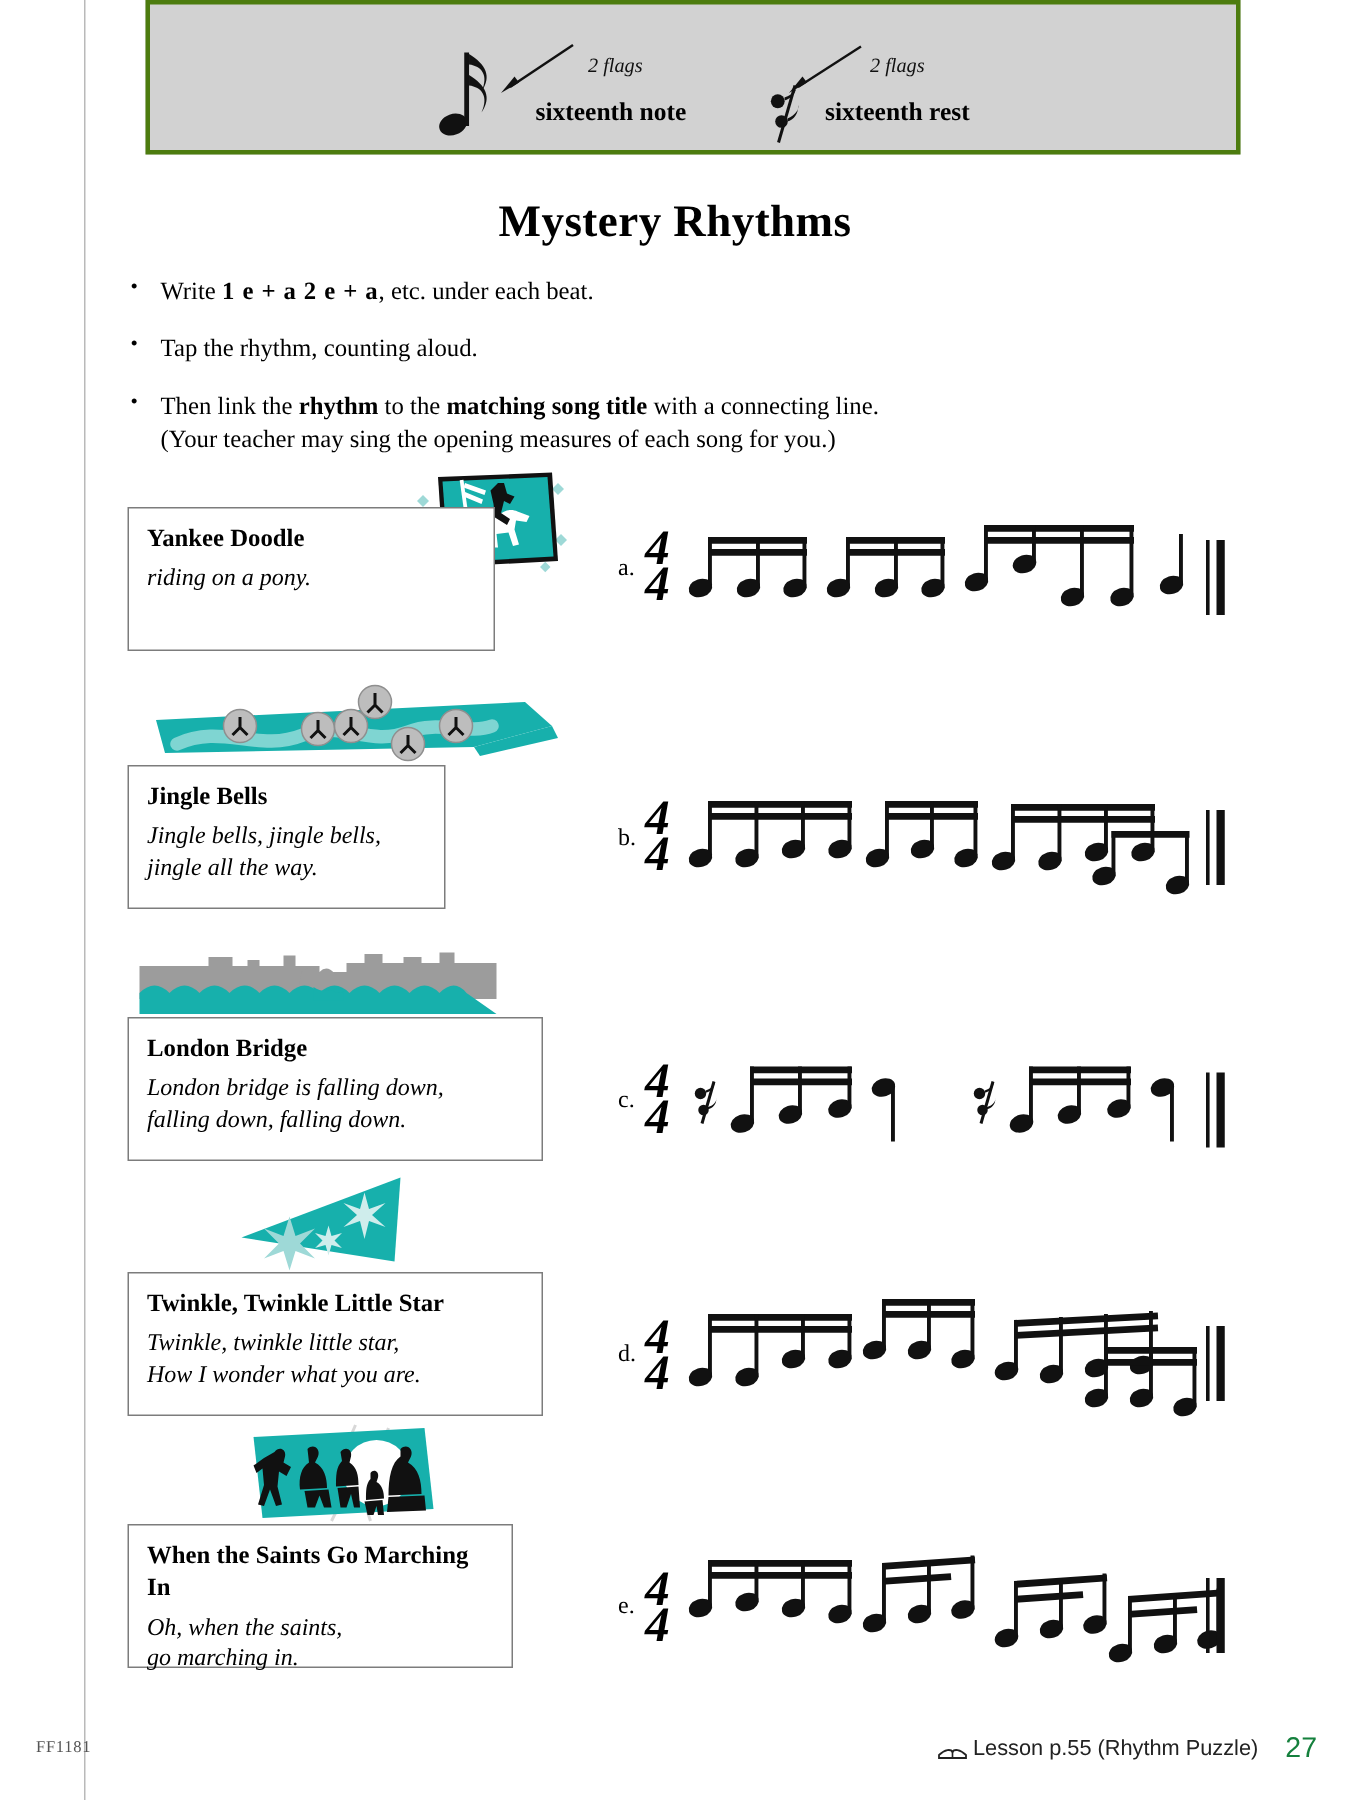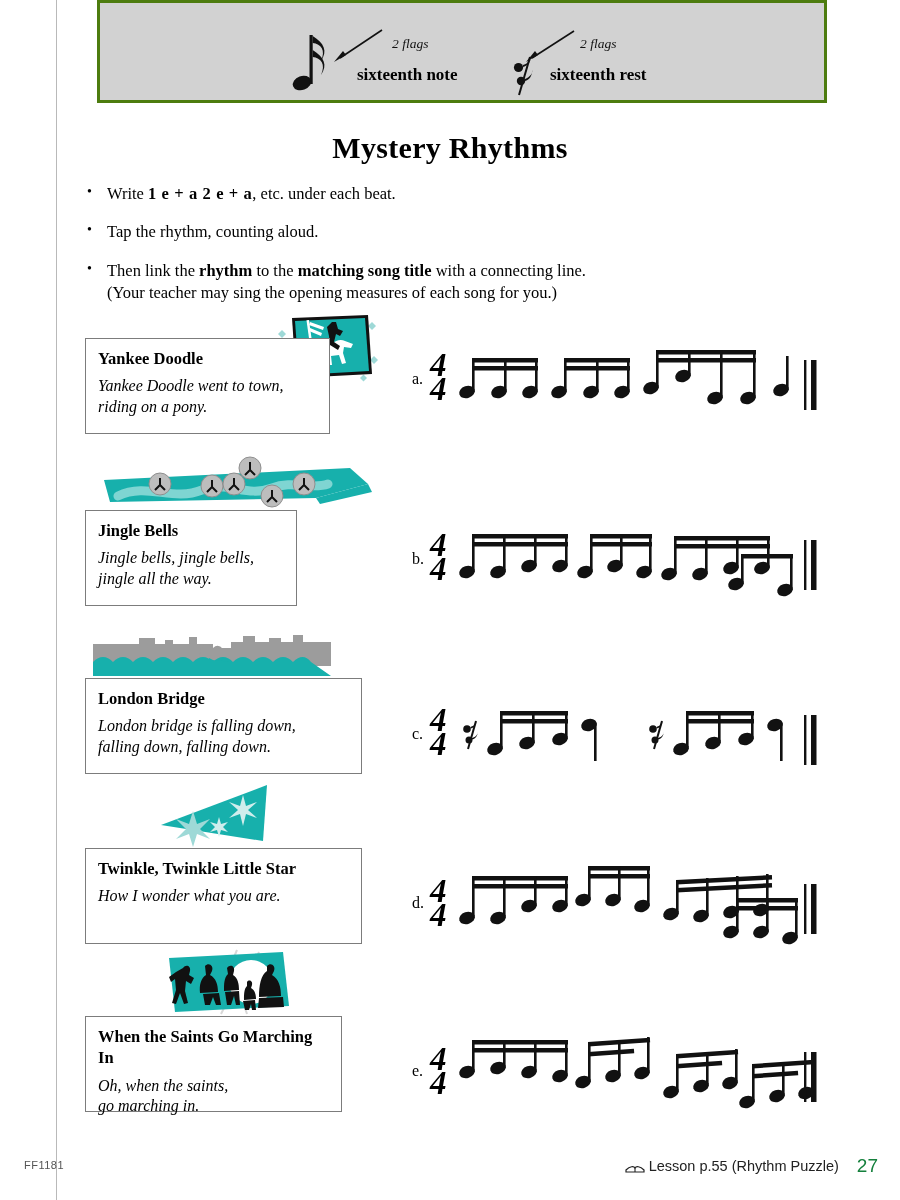--- a/index.html
+++ b/index.html
@@ -45,21 +45,21 @@
   }
   .song-title{font-weight:bold;font-size:16.5px;line-height:1.3;margin-bottom:7px;}
   .song-lyric{font-style:italic;font-size:16px;line-height:1.28;}
   .art{position:absolute;}
   
   .rhythm-row{position:absolute;}
   .rlabel{position:absolute;font-size:16px;}
   
   .foot-left{
     position:absolute;left:24px;top:1159px;font-size:11px;
-    font-family:Liberation Sans, sans-serif;color:#555;letter-spacing:.5px;
+    font-family:Liberation Serif, serif;color:#555;letter-spacing:.5px;
   }
   .foot-right{
     position:absolute;right:22px;top:1155px;font-size:14.5px;
     font-family:"Liberation Sans",sans-serif;color:#222;
     display:flex;align-items:center;gap:18px;
   }
   .foot-lesson{display:flex;align-items:center;gap:4px;}
   .pageno{font-size:19px;color:#15803d;}
   svg{display:block;overflow:visible;}
 </style>
@@ -136,21 +136,20 @@
   <path d="M20 6 L96 3 L100 62 L24 66 Z" fill="#111"></path>
   <path d="M23 9 L93 6 L97 59 L27 63 Z" fill="#17B0AC"></path>
   <path d="M32 36 c4 -5 10 -6 16 -5 l12 1 c4 -4 9 -5 13 -3 l8 3 l-2 4 l-7 -1 l-1 6 l3 10 l-4 1 l-3 -9 l-8 1 l1 9 l-4 0 l-1 -9 l-10 0 l2 9 l-4 1 l-4 -10 l-4 -5 z" fill="#fff"></path>
   <path d="M60 10 l4 0 l2 7 l5 2 l-3 5 l-4 -2 l-2 8 l6 4 l-2 4 l-8 -5 l-1 -9 l-2 -9 z" fill="#111"></path>
   <path d="M38 10 l14 5 l-1 3 l-14 -5 z M38 16 l12 5 l-1 3 l-12 -5 z" fill="#fff"></path>
   <rect x="36" y="8" width="2.5" height="22" fill="#fff" transform="rotate(-8 37 19)"></rect>
 </svg>
 
 <div class="songbox" style="left:85px;top:338px;width:245px;height:96px;">
   <div class="song-title">Yankee Doodle</div>
-  <div class="song-lyric">Yankee Doodle went to town,</div>
   <div class="song-lyric">riding on a pony.</div>
 </div>
 
 <svg class="art" style="left:100px;top:458px;" width="280" height="62" viewBox="0 0 280 62">
   <path d="M4 22 L250 10 L268 26 L216 40 L10 44 Z" fill="#17B0AC"></path>
   <path d="M216 40 L268 26 L272 34 L220 46 Z" fill="#17B0AC"></path>
   <path d="M18 38 c30 -14 54 6 84 -6 c26 -10 44 8 70 -2 c20 -8 40 2 56 -4" stroke="#7FD5D2" stroke-width="9" fill="none" stroke-linecap="round"></path>
   <g>
     <circle cx="150" cy="10" r="11" fill="#BDBDBD" stroke="#8f8f8f" stroke-width="1"></circle>
     <path d="M150 4 l0 8 M150 12 l-5 5 M150 12 l5 5" stroke="#111" stroke-width="2" fill="none"></path>
@@ -191,20 +190,21 @@
 
 <svg class="art" style="left:155px;top:783px;" width="120" height="62" viewBox="0 0 120 62">
   <path d="M112 2 L6 42 L108 58 Z" fill="#17B0AC"></path>
   <path d="M88 12 l3 11 l11 -4 l-9 8 l9 8 l-11 -4 l-3 12 l-3 -12 l-11 4 l9 -8 l-9 -8 l11 4 z" fill="#CFEDEC"></path>
   <path d="M38 28 l4 13 l13 -5 l-10 10 l10 10 l-13 -5 l-4 13 l-4 -13 l-13 5 l10 -10 l-10 -10 l13 5 z" fill="#9ED9D7"></path>
   <path d="M64 34 l2 7 l7 -2 l-5 5 l5 5 l-7 -2 l-2 7 l-2 -7 l-7 2 l5 -5 l-5 -5 l7 2 z" fill="#CFEDEC"></path>
 </svg>
 
 <div class="songbox" style="left:85px;top:848px;width:277px;height:96px;">
   <div class="song-title">Twinkle, Twinkle Little Star</div>
+  <div class="song-lyric">Twinkle, twinkle little star,</div>
   <div class="song-lyric">How I wonder what you are.</div>
 </div>
 
 <svg class="art" style="left:155px;top:948px;" width="140" height="72" viewBox="0 0 140 72">
   <g stroke="#D8D8D8" stroke-width="2">
     <line x1="82" y1="2" x2="76" y2="16"></line>
       <line x1="104" y1="4" x2="98" y2="18"></line>
     <line x1="120" y1="18" x2="108" y2="26"></line>
       <line x1="122" y1="40" x2="108" y2="40"></line>
     <line x1="114" y1="58" x2="104" y2="50"></line>

